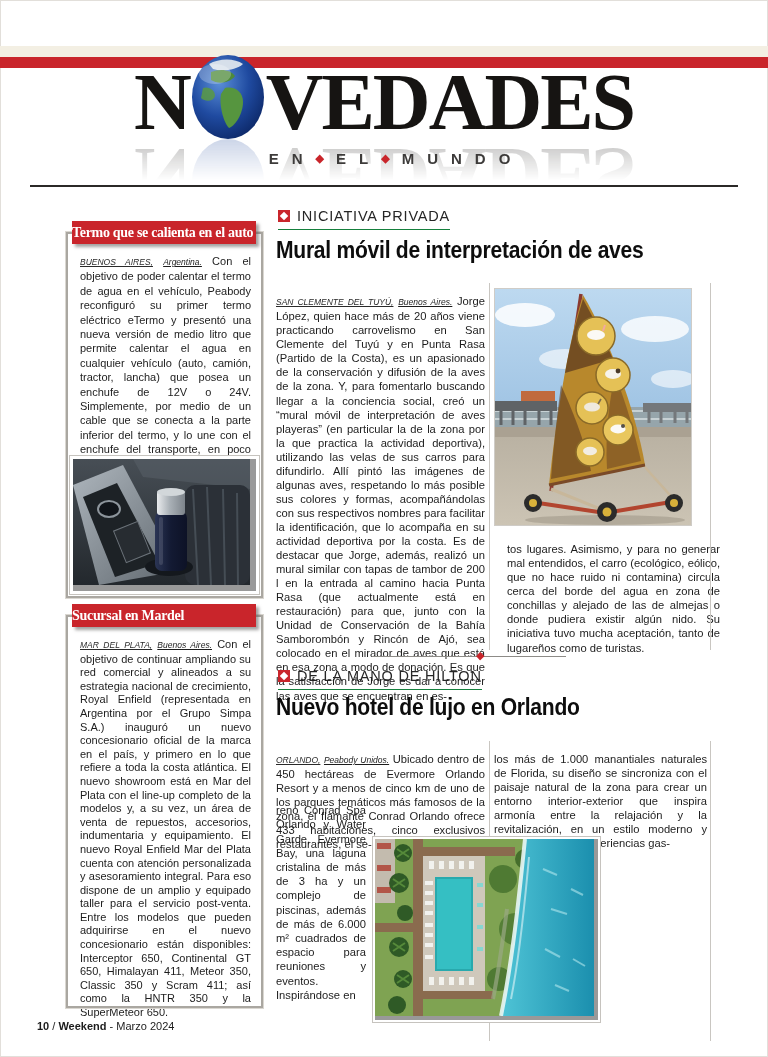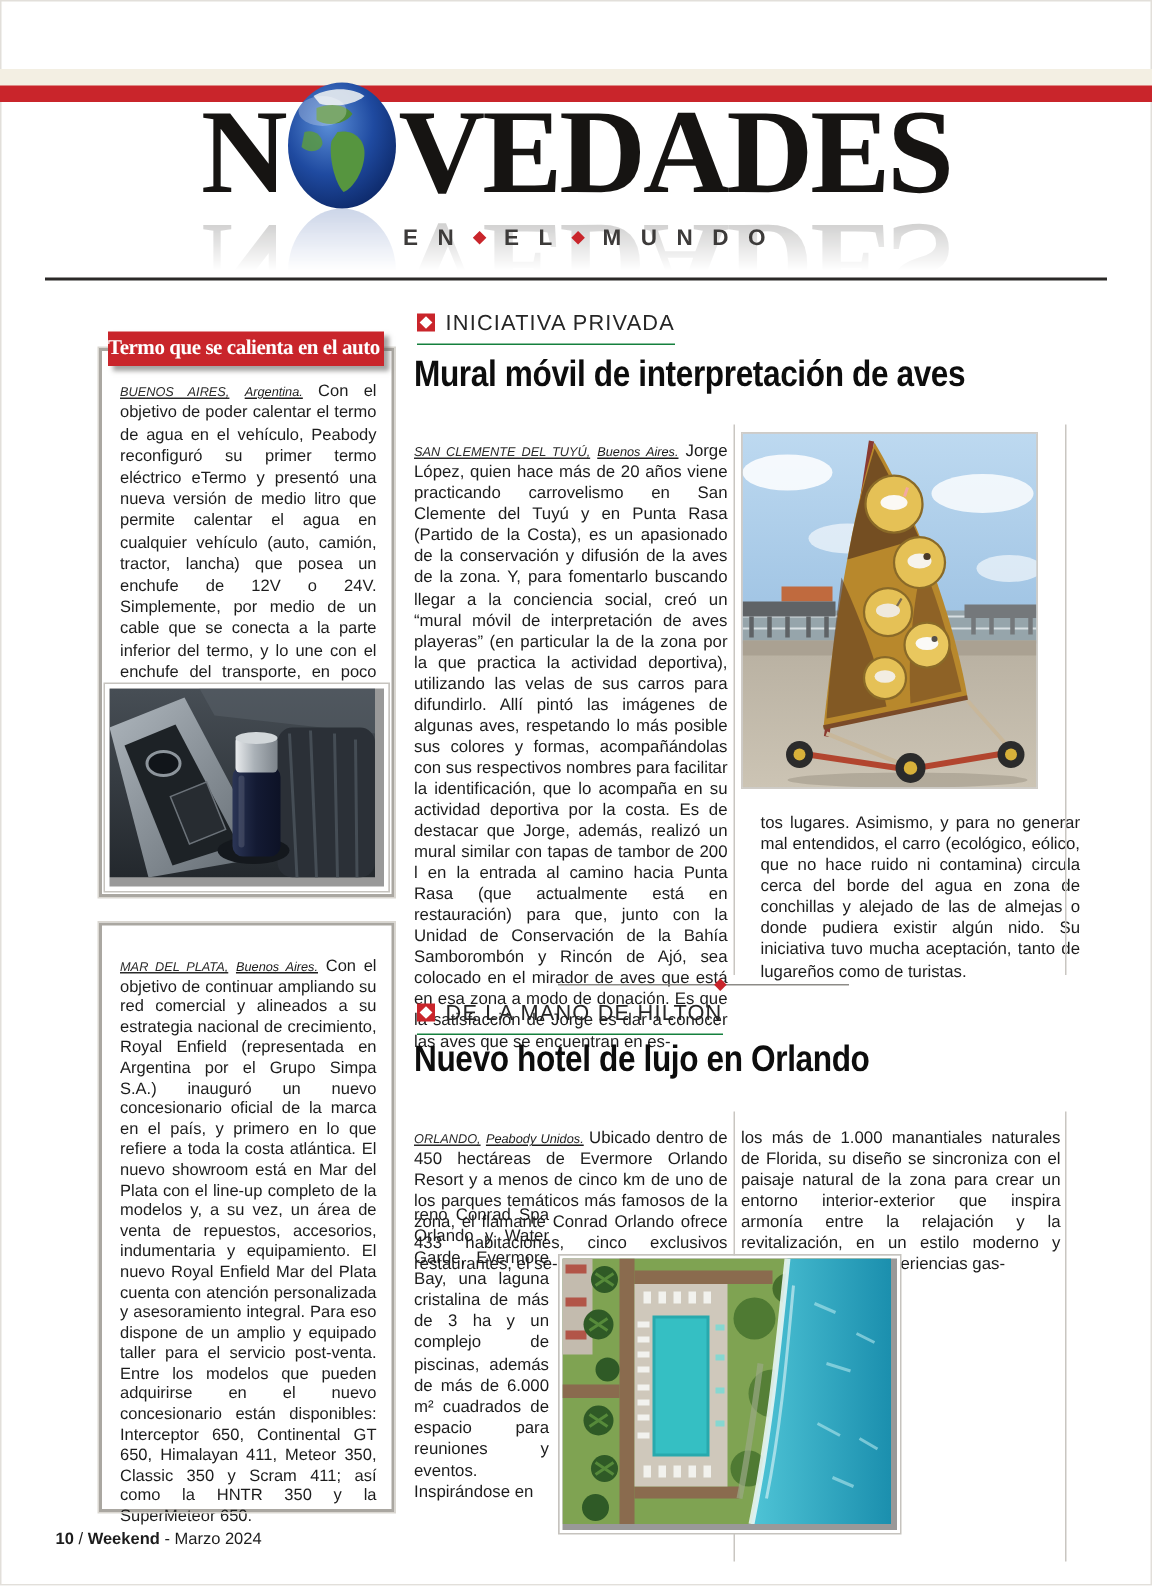--- a/index.html
+++ b/index.html
@@ -144,20 +144,21 @@
       <ellipse cx="36" cy="50" rx="11" ry="8" fill="#11151a" stroke="#8d959c" stroke-width="2"></ellipse>
       <rect x="46" y="66" width="26" height="34" transform="rotate(-22 59 83)" fill="#272c31" stroke="#6b7279" stroke-width="1"></rect>
       <ellipse cx="96" cy="108" rx="24" ry="9" fill="#14181d"></ellipse>
       <rect x="82" y="52" width="32" height="60" rx="7" fill="url(#navy)"></rect>
       <rect x="84" y="32" width="28" height="24" rx="3" fill="url(#steel)"></rect>
       <ellipse cx="98" cy="33" rx="14" ry="4" fill="#d2d7da"></ellipse>
       <rect x="86" y="58" width="4" height="48" rx="2" fill="#ffffff" opacity=".12"></rect>
     </svg>
   </div>
 
+  <div class="sidebar-title st2">Sucursal en Mardel</div>
   <div class="sidebar-box box2">
     <p class="sidebar-body"><span class="dateline-city">MAR DEL PLATA,</span> <span class="dateline-region">Buenos Aires.</span> <span>Con el objetivo de continuar ampliando su red comercial y alineados a su estrategia nacional de crecimiento, Royal Enfield (representada en Argentina por el Grupo Simpa S.A.) inauguró un nuevo concesionario oficial de la marca en el país, y primero en lo que refiere a toda la costa atlántica. El nuevo showroom está en Mar del Plata con el line-up completo de la modelos y, a su vez, un área de venta de repuestos, accesorios, indumentaria y equipamiento. El nuevo Royal Enfield Mar del Plata cuenta con atención personalizada y asesoramiento integral. Para eso dispone de un amplio y equipado taller para el servicio post-venta. Entre los modelos que pueden adquirirse en el nuevo concesionario están disponibles: Interceptor 650, Continental GT 650, Himalayan 411, Meteor 350, Classic 350 y Scram 411; así como la HNTR 350 y la SuperMeteor 650.</span></p>
   </div>
 
   <div class="kicker k1"><span class="kicker-icon"></span><span>INICIATIVA PRIVADA</span></div>
   <div class="headline h1">Mural móvil de interpretación de aves</div>
 
   <p class="bodytext a1c1"><span class="dateline-city">SAN CLEMENTE DEL TUYÚ,</span> <span class="dateline-region">Buenos Aires.</span> <span>Jorge López, quien hace más de 20 años viene practicando carrovelismo en San Clemente del Tuyú y en Punta Rasa (Partido de la Costa), es un apasionado de la conservación y difusión de la aves de la zona. Y, para fomentarlo buscando llegar a la conciencia social, creó un “mural móvil de interpretación de aves playeras” (en particular la de la zona por la que practica la actividad deportiva), utilizando las velas de sus carros para difundirlo. Allí pintó las imágenes de algunas aves, respetando lo más posible sus colores y formas, acompañándolas con sus respectivos nombres para facilitar la identificación, que lo acompaña en su actividad deportiva por la costa. Es de destacar que Jorge, además, realizó un mural similar con tapas de tambor de 200 l en la entrada al camino hacia Punta Rasa (que actualmente está en restauración) para que, junto con la Unidad de Conservación de la Bahía Samborombón y Rincón de Ajó, sea colocado en el mirador de aves que está en esa zona a modo de donación. Es que la satisfacción de Jorge es dar a conocer las aves que se encuentran en es-</span></p>
 
   <div class="photo-frame ph-sail">

